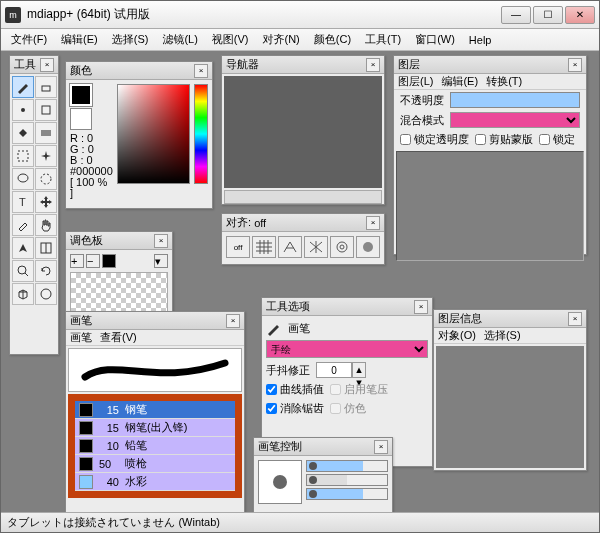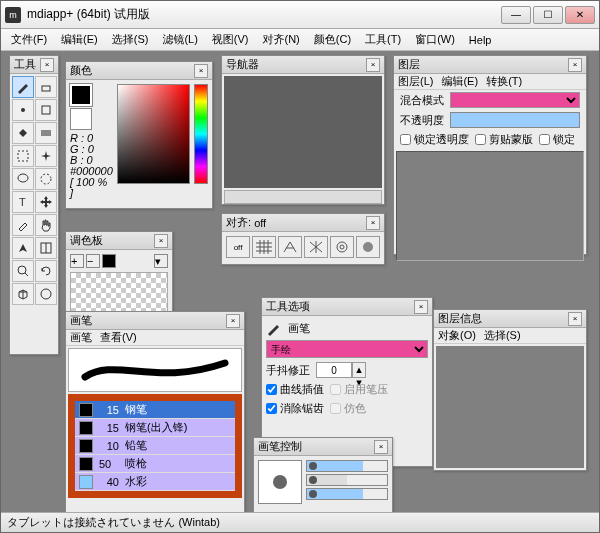--- a/index.html
+++ b/index.html
@@ -19,21 +19,21 @@
 .panel-header .spacer { flex:1; }
 .panel-xbtn { width:14px;height:14px;border:1px solid #999;background:#f0f0f0;display:flex;align-items:center;justify-content:center;font-size:8px;cursor:pointer;}
 .panel-menu { height: 16px; border-bottom: 1px solid #ccc; display:flex; gap:8px; padding: 0 4px; align-items:center; font-size:10px;}
 
 .toolbox { left: 8px; top: 4px; width: 50px; height: 300px; }
 .toolgrid { display:grid; grid-template-columns: 1fr 1fr; gap:1px; padding:2px; }
 .toolbtn { width:22px;height:22px;background:#f0f0f0;border:1px solid #bbb;display:flex;align-items:center;justify-content:center;cursor:pointer;}
 .toolbtn.sel { background:#cce4ff; border-color:#5a9ad8; }
 
 .color-panel { left: 64px; top: 10px; width: 148px; height: 148px; }
-.color-body { display:flex; padding:4px; gap:4px;font-style:italic; }
+.color-body { display:flex; padding:4px; gap:4px; }
 .swatches { display:flex; flex-direction:column; gap:2px;}
 .swatch { width:22px;height:22px;border:1px solid #888;}
 .swatch-main { background:#000; border:2px solid #fff; outline:1px solid #888;}
 .readout { font-size:9px; line-height:11px; margin-top:3px;}
 .gradient-box { width: 74px; height: 100px; background: linear-gradient(to bottom, rgba(0,0,0,0) 0%, #000 100%), linear-gradient(to right, #fff 0%, #f00 100%); border:1px solid #888; position:relative;}
 .hue-bar { width: 14px; height: 100px; background: linear-gradient(to bottom, #f00,#ff0,#0f0,#0ff,#00f,#f0f,#f00); border:1px solid #888;}
 
 .nav-panel { left: 220px; top: 4px; width: 164px; height: 150px; }
 .nav-body { background:#606060; height: 112px; margin:2px;}
 .nav-scroll { height: 14px; background:#ddd; border:1px solid #aaa; margin: 0 2px 2px 2px;}
@@ -268,26 +268,26 @@
           <span>图层</span>
           <span class="spacer"></span>
           <div class="panel-xbtn">×</div>
         </div>
       <div class="panel-menu">
         <span>图层(L)</span>
         <span>编辑(E)</span>
         <span>转换(T)</span>
       </div>
       <div class="layer-row">
+        <span>不透明度</span>
+        <div class="slider"></div>
+      </div>
+      <div class="layer-row">
         <span>混合模式</span>
         <select><option></option></select>
-      </div>
-      <div class="layer-row">
-        <span>不透明度</span>
-        <div class="slider"></div>
       </div>
       <div class="layer-row">
         <label class="chk">
             <input type="checkbox" style="">
             <span>锁定透明度</span>
           </label>
         <label class="chk">
             <input type="checkbox" style="">
             <span>剪贴蒙版</span>
           </label>

